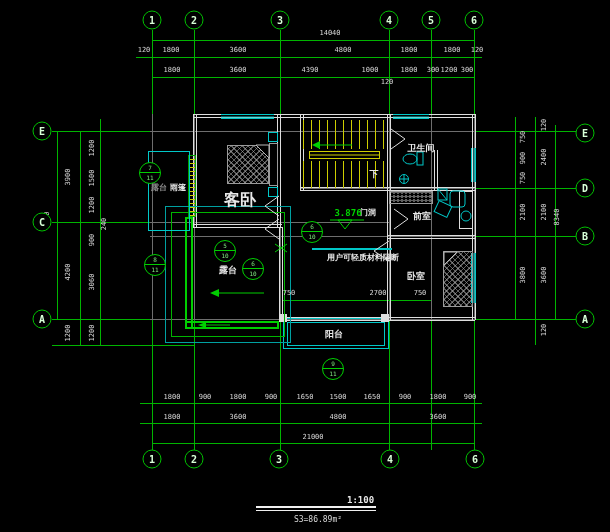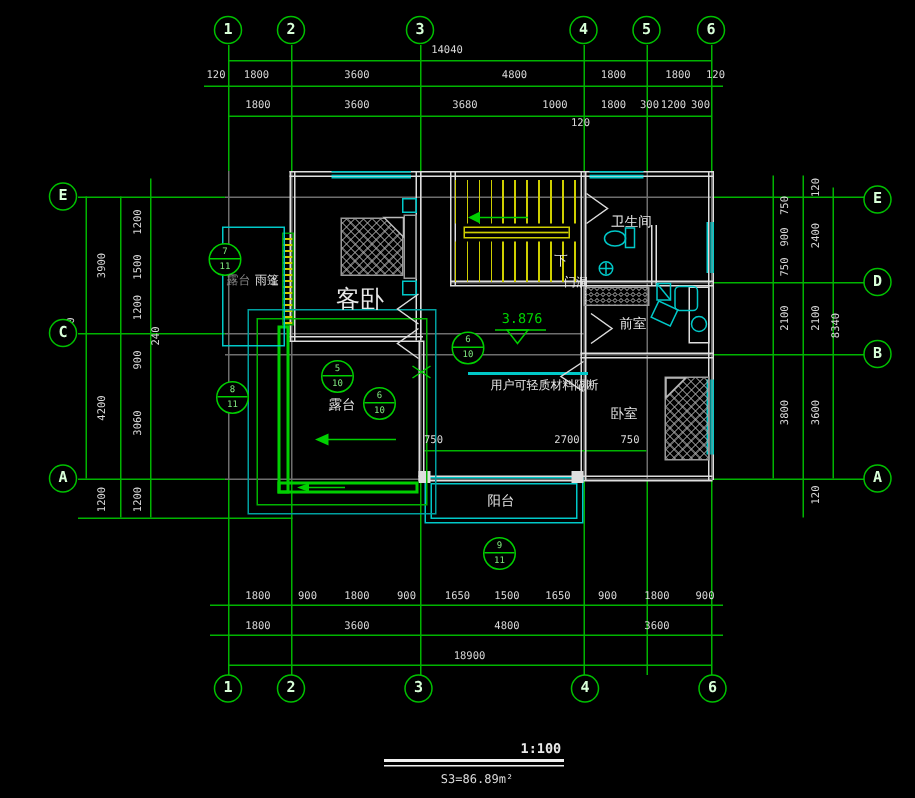--- a/index.html
+++ b/index.html
@@ -31,21 +31,21 @@
        transform:translate(-50%,-50%);white-space:nowrap;}
   .dimv{position:absolute;font:7px "DejaVu Sans Mono",monospace;color:#d9d9d9;
        transform:translate(-50%,-50%) rotate(-90deg);white-space:nowrap;}
   .bubble{position:absolute;width:17px;height:17px;border:1px solid #00c000;border-radius:50%;
        background:#000;color:#d8ffd8;font:bold 10px "DejaVu Sans Mono",monospace;
        display:flex;align-items:center;justify-content:center;transform:translate(-50%,-50%);}
   .callout{position:absolute;width:20px;height:20px;border:1px solid #00cf00;border-radius:50%;
        background:#000;color:#7fe87f;font:6px "DejaVu Sans Mono",monospace;text-align:center;
        transform:translate(-50%,-50%);line-height:9px;}
   .callout .d{border-top:1px solid #00cf00;}
-  .lbl{position:absolute;transform:translate(-50%,-50%);white-space:nowrap;font-weight:normal;}
+  .lbl{position:absolute;transform:translate(-50%,-50%);white-space:nowrap;font-weight:bold;}
   .lbl.w{color:#e8e8e8;}
   .lbl.g{color:#8a8a8a;}
   .lbl.gr{color:#00d400;font-family:"DejaVu Sans Mono",monospace;}
   
   #title-row{position:absolute;left:256px;top:484px;width:122px;text-align:center;color:#f0f0f0;}
   #title-text{font-size:16px;font-weight:bold;letter-spacing:2px;}
   #title-scale{position:absolute;left:347px;top:495px;color:#e8e8e8;font:bold 9px "DejaVu Sans Mono",monospace;}
   #title-area{position:absolute;left:258px;top:515px;width:120px;text-align:center;color:#d9d9d9;
        font:8px "DejaVu Sans Mono",monospace;}
   #watermark{position:absolute;left:437px;top:495px;width:173px;height:37px;background:#d6362b;
@@ -163,31 +163,31 @@
     <circle cx="466" cy="216" r="5" fill="none" stroke="#00c8c8" stroke-width="1"></circle>
 
     <polygon points="256,145 269,145 269,158" fill="#000" stroke="#bbbbbb" stroke-width="1"></polygon>
     <polygon points="444,252 457,252 444,265" fill="#000" stroke="#bbbbbb" stroke-width="1"></polygon>
 
     <path d="M275,244 L287,252 M287,244 L275,252" stroke="#00cf00" stroke-width="1"></path>
     <path d="M146,166 L158,180 M158,166 L146,180" stroke="#00cf00" stroke-width="1"></path>
   </svg>
 
   <div id="gen" class="abs" style="left:0;top:0;width:610px;height:532px;">
-      <div class="dim" style="left: 298px; top: 33px; text-align: right;">14040</div>
+      <div class="dim" style="left: 330px; top: 33px; text-align: right;">14040</div>
       <div class="dim" style="left: 144px; top: 50px;">120</div>
       <div class="dim" style="left: 171px; top: 50px;">1800</div>
       <div class="dim" style="left: 238px; top: 50px;">3600</div>
       <div class="dim" style="left: 343px; top: 50px;">4800</div>
       <div class="dim" style="left: 409px; top: 50px;">1800</div>
       <div class="dim" style="left: 452px; top: 50px;">1800</div>
       <div class="dim" style="left: 477px; top: 50px;">120</div>
       <div class="dim" style="left: 172px; top: 70px;">1800</div>
       <div class="dim" style="left: 238px; top: 70px;">3600</div>
-      <div class="dim" style="left: 310px; top: 70px;">3680</div>
+      <div class="dim" style="left: 310px; top: 70px;">4390</div>
       <div class="dim" style="left: 370px; top: 70px;">1000</div>
       <div class="dim" style="left: 409px; top: 70px;">1800</div>
       <div class="dim" style="left: 433px; top: 70px;">300</div>
       <div class="dim" style="left: 449px; top: 70px;">1200</div>
       <div class="dim" style="left: 467px; top: 70px;">300</div>
       <div class="dim" style="left: 387px; top: 82px;">120</div>
       <div class="dim" style="left: 289px; top: 293px;">750</div>
       <div class="dim" style="left: 378px; top: 293px;">2700</div>
       <div class="dim" style="left: 420px; top: 293px;">750</div>
       <div class="dim" style="left: 172px; top: 397px;">1800</div>
@@ -197,21 +197,21 @@
       <div class="dim" style="left: 305px; top: 397px;">1650</div>
       <div class="dim" style="left: 338px; top: 397px;">1500</div>
       <div class="dim" style="left: 372px; top: 397px;">1650</div>
       <div class="dim" style="left: 405px; top: 397px;">900</div>
       <div class="dim" style="left: 438px; top: 397px;">1800</div>
       <div class="dim" style="left: 470px; top: 397px;">900</div>
       <div class="dim" style="left: 172px; top: 417px;">1800</div>
       <div class="dim" style="left: 238px; top: 417px;">3600</div>
       <div class="dim" style="left: 338px; top: 417px;">4800</div>
       <div class="dim" style="left: 438px; top: 417px;">3600</div>
-      <div class="dim" style="left: 313px; top: 437px;">18900</div>
+      <div class="dim" style="left: 313px; top: 437px;">21000</div>
       <div class="dimv" style="left: 47px; top: 220px;">8100</div>
       <div class="dimv" style="left: 68px; top: 177px;">3900</div>
       <div class="dimv" style="left: 68px; top: 272px;">4200</div>
       <div class="dimv" style="left: 68px; top: 333px;">1200</div>
       <div class="dimv" style="left: 92px; top: 148px;">1200</div>
       <div class="dimv" style="left: 92px; top: 178px;">1500</div>
       <div class="dimv" style="left: 92px; top: 205px;">1200</div>
       <div class="dimv" style="left: 104px; top: 224px;">240</div>
       <div class="dimv" style="left: 92px; top: 240px;">900</div>
       <div class="dimv" style="left: 92px; top: 282px;">3060</div>
@@ -271,21 +271,21 @@
       </div>
       <div class="lbl w" style="left: 240px; top: 200px; font-size: 16px; text-align: center;">客卧</div>
       <div class="lbl w" style="left: 421px; top: 148px; font-size: 9px;">卫生间</div>
       <div class="lbl w" style="left: 422px; top: 216px; font-size: 9px;">前室</div>
       <div class="lbl w" style="left: 416px; top: 276px; font-size: 9px;">卧室</div>
       <div class="lbl w" style="left: 228px; top: 270px; font-size: 9px;">露台</div>
       <div class="lbl w" style="left: 334px; top: 334px; font-size: 9px;">阳台</div>
       <div class="lbl g" style="left: 159px; top: 187px; font-size: 8px;">露台</div>
       <div class="lbl w" style="left: 178px; top: 187px; font-size: 8px;">雨篷</div>
       <div class="lbl w" style="left: 374px; top: 174px; font-size: 9px;">下</div>
-      <div class="lbl w" style="left: 368px; top: 188px; font-size: 8px; margin-left: 16px;">门洞</div>
+      <div class="lbl w" style="left: 368px; top: 212px; font-size: 8px;">门洞</div>
       <div class="lbl w" style="left: 363px; top: 257px; font-size: 8px;">用户可轻质材料隔断</div>
       <div class="lbl gr" style="left: 348px; top: 213px; font-size: 9px;">3.876</div>
     </div>
 
   <div id="title-scale">1:100</div>
   <div class="abs" style="left:256px;top:506px;width:120px;height:2px;background:#f0f0f0;"></div>
   <div class="abs" style="left:256px;top:510px;width:120px;height:1px;background:#f0f0f0;"></div>
   <div id="title-area">S3=86.89m²</div>
 
 

